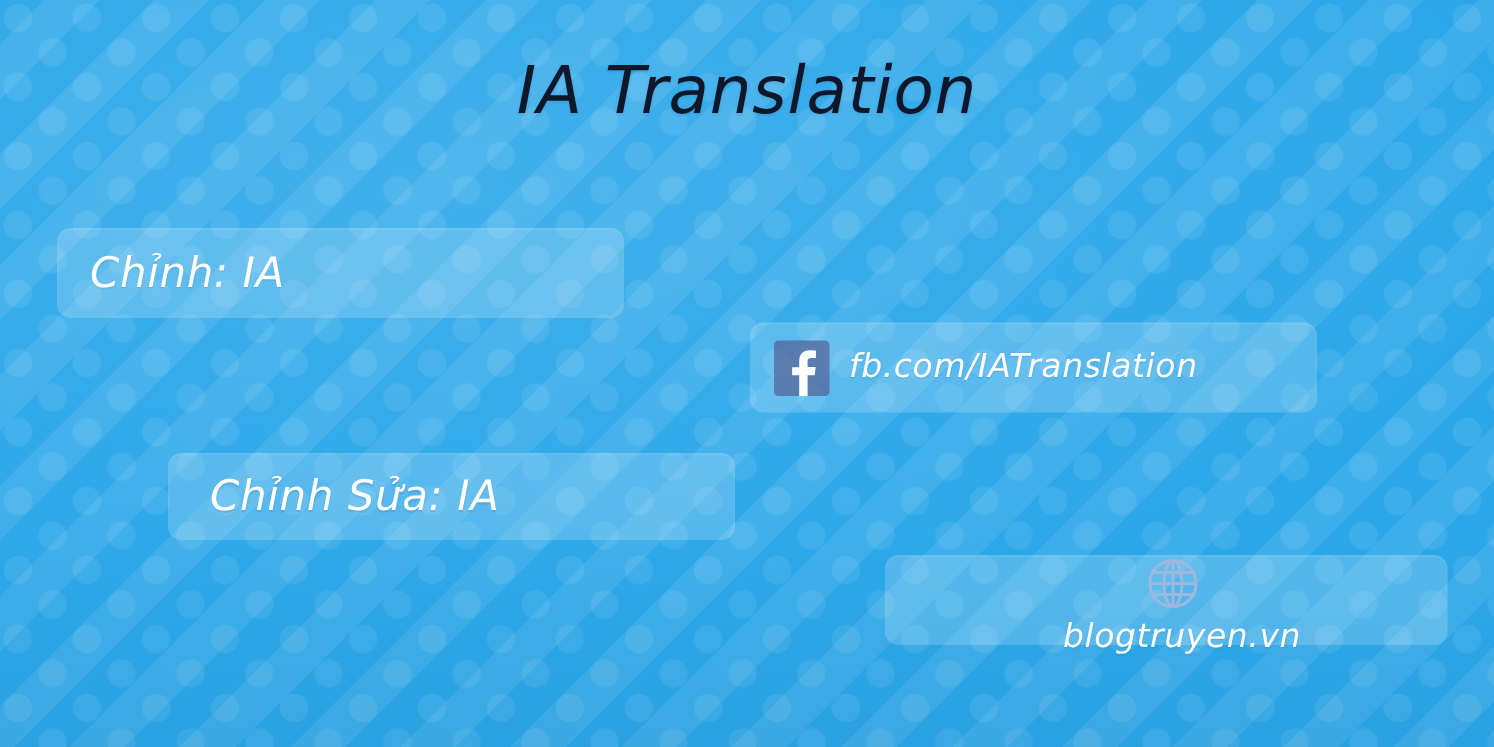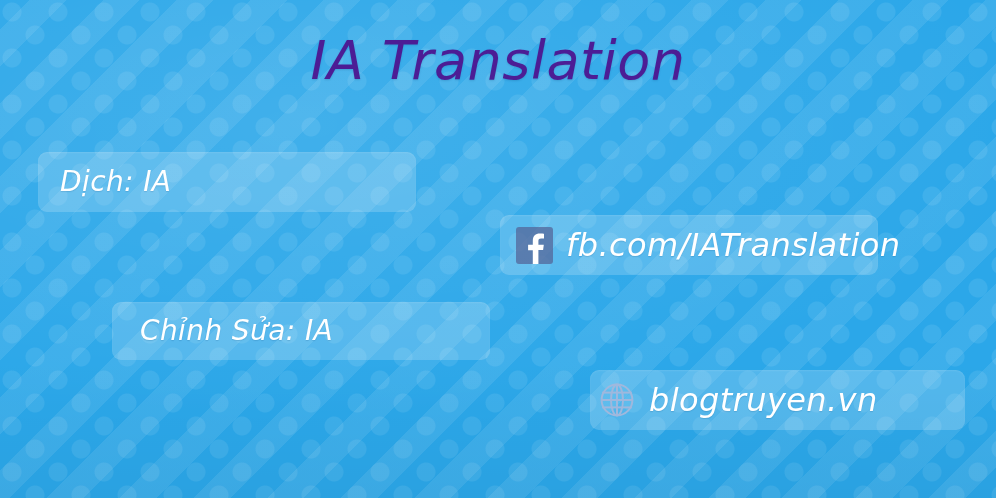--- a/index.html
+++ b/index.html
@@ -61,23 +61,23 @@
     pointer-events: none;
   }
 
   
   .title {
     position: absolute;
     left: 0;
     right: 0;
     top: 28px;
     text-align: center;
-    color: #4c1d95;
+    color: #0f172a;
     font-family: "DejaVu Sans", sans-serif;
-    font-size: 54px;
+    font-size: 44px;
     line-height: 66px;
     font-weight: 400;
     font-style: italic;
     letter-spacing: 0.5px;
     text-shadow: 0 1px 2px rgba(0,60,110,0.18);
     white-space: nowrap;
   }
 
   
   .pill {
@@ -98,24 +98,24 @@
     font-weight: 400;
     letter-spacing: 0.4px;
     white-space: nowrap;
     text-shadow: 0 1px 1px rgba(0,60,110,0.16);
   }
 
   
   #pill-dich      { left: 38px;  top: 152px; width: 378px; height: 60px; padding-left: 22px; }
   #pill-fb        { left: 500px; top: 215px; width: 378px; height: 60px; padding-left: 16px; }
   #pill-chinhsua  { left: 112px; top: 302px; width: 378px; height: 58px; padding-left: 28px; }
-  #pill-web       { left: 590px; top: 370px; width: 375px; height: 60px; padding-left: 8px; }
+  #pill-web       { left: 590px; top: 370px; width: 375px; height: 60px; padding-left: 21px; flex-direction: column; }
 
   #pill-fb  .pill-text,
-  #pill-web .pill-text { font-size: 32px; }
+  #pill-web .pill-text { font-size: 22px; }
 
   
   .icon-slot {
     flex: 0 0 auto;
     display: flex;
     align-items: center;
     justify-content: center;
     margin-right: 13px;
   }
 
@@ -137,21 +137,21 @@
 
 <div class="stage">
 
   <div class="bg-dots"></div>
   <div class="bg-stripes"></div>
   <div class="bg-sheen"></div>
 
   <div class="title">IA Translation</div>
 
   <div class="pill" id="pill-dich">
-    <span class="pill-text">Dịch: IA</span>
+    <span class="pill-text">Chỉnh: IA</span>
   </div>
 
   <div class="pill" id="pill-fb">
     <span class="icon-slot">
       <span class="fb-icon">
         <svg width="37" height="37" viewBox="0 0 37 37" aria-hidden="true">
           <path d="M22.4 37 V23.1 h4.7 l0.7-5.4 h-5.4 v-3.5 c0-1.6 0.4-2.6 2.7-2.6 h2.9 V6.8
                    c-0.5-0.07-2.2-0.22-4.2-0.22 -4.2 0-7 2.5-7 7.2 v4 h-4.7 v5.4 h4.7 V37 z" fill="#ffffff"></path>
         </svg>
       </span>

